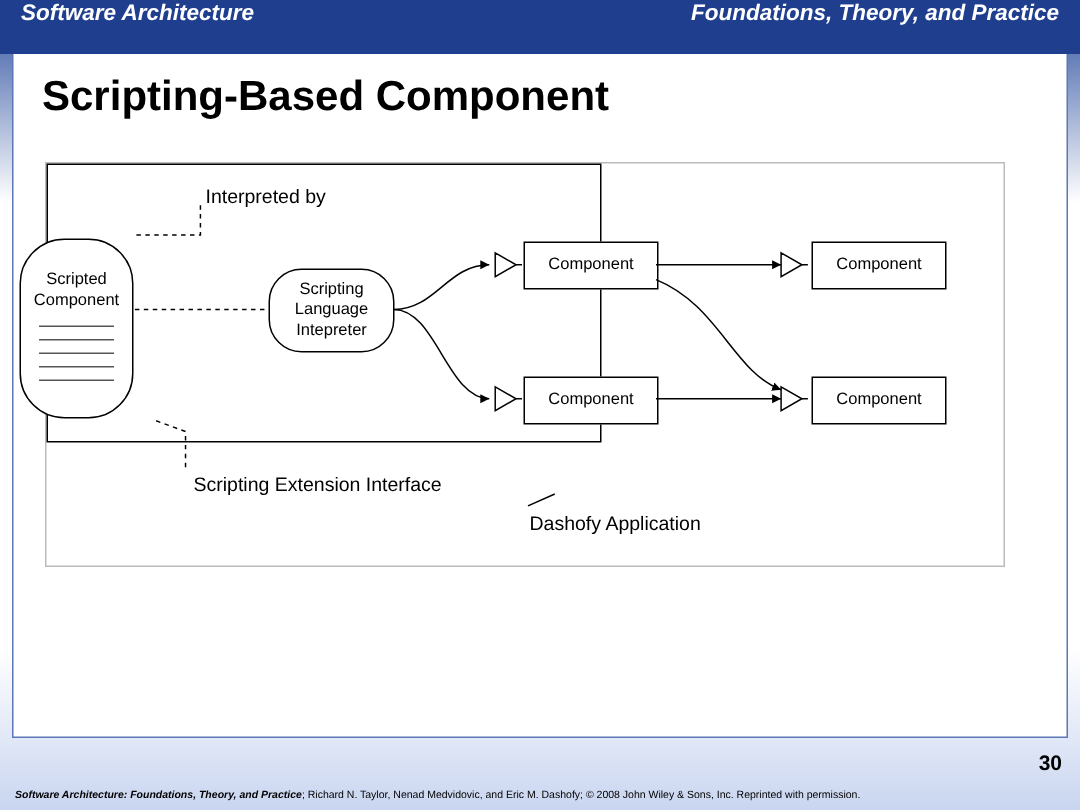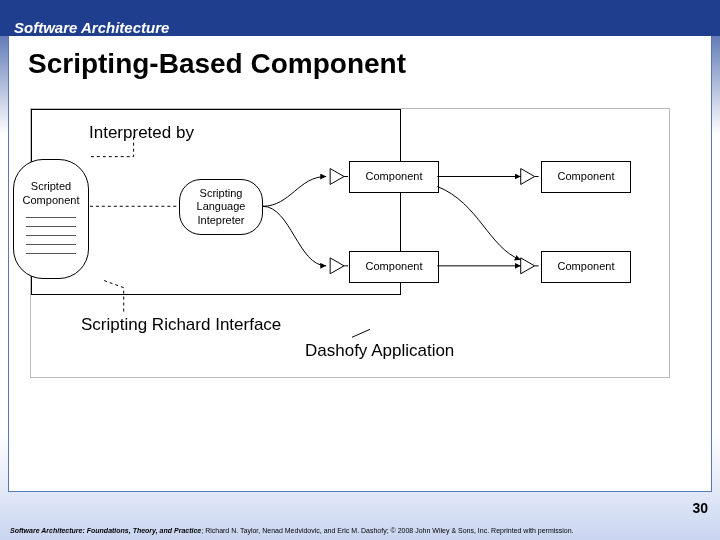--- a/index.html
+++ b/index.html
@@ -1,57 +1,58 @@
 <!DOCTYPE html>
 <html><head>
 <meta charset="utf-8">
 <style>
   * { margin:0; padding:0; box-sizing:border-box; }
   body { width:720px; height:540px; font-family:Arial,Helvetica,sans-serif; background:#fff; position:relative; overflow:hidden; }
   .outer { position:absolute; inset:0; background:linear-gradient(to bottom,#2a4d9e 0%,#ffffff 25%,#ffffff 80%,#c9d5f0 100%); }
   .inner-border { position:absolute; top:34px; left:8px; right:8px; bottom:48px; border:1px solid #5b77b6; border-top:none; background:#fff; }
-  .header { position:absolute; top:0; left:0; right:0; height:36px; background:#1f3f8e; display:flex; align-items:flex-end; justify-content:space-between; padding:0 14px; }
+  .header { position:absolute; top:0; left:0; right:0; height:36px; background:#1f3f8e; display:flex; align-items:flex-start; justify-content:space-between; padding:0 14px; }
   .header span { color:#fff; font-size:15px; font-weight:bold; font-style:italic; }
   .title { position:absolute; top:48px; left:28px; font-size:28px; font-weight:bold; color:#000; }
   .diagram { position:absolute; top:108px; left:30px; width:640px; height:270px; border:1px solid #bbb; background:#fff; }
   .page-num { position:absolute; right:12px; bottom:24px; font-size:14px; font-weight:bold; color:#000;margin-top:32px; }
   .footer { position:absolute; left:10px; right:10px; bottom:6px; font-size:7px; color:#000; text-align:left; }
   .footer .bold { font-weight:bold; font-style:italic; }
   .box { position:absolute; border:1px solid #000; background:#fff; font-size:11px; text-align:center; display:flex; align-items:center; justify-content:center; padding:4px; line-height:1.2; }
   .scripted-comp { top:50px; left:-18px; width:76px; height:120px; flex-direction:column;border-radius:30px; }
   .scripted-comp .lbl { margin-bottom:6px; }
   .line-fill { width:50px; height:0; border-top:1px solid #555; margin:4px 0; }
   .interp { top:70px; left:148px; width:84px; height:56px;border-radius:22px; }
   .origapp { top:36px; left:262px; width:370px; height:186px; border:1px solid #000; }
   .c1 { top:52px; left:318px; width:90px; height:32px; }
   .c2 { top:52px; left:510px; width:90px; height:32px; }
   .c3 { top:142px; left:318px; width:90px; height:32px; }
   .c4 { top:142px; left:510px; width:90px; height:32px; }
-  .label { position:absolute; font-size:17px; color:#000; text-align:center; white-space:nowrap; }
+  .label { position:absolute; font-size:13px; color:#000; text-align:center; white-space:nowrap;margin-left:48px; }
   .lbl-interp { top:14px; left:58px; }
   .lbl-sli { top:206px; left:50px; }
   .lbl-orig { top:232px; left:274px; }
   svg.arrows { position:absolute; inset:0; width:100%; height:100%; pointer-events:none; }
 </style>
 </head>
 <body>
 
 <div class="outer"></div>
 <div class="inner-border"></div>
 
 <div class="header">
   <span>Software Architecture</span>
+  <span>Foundations, Theory, and Practice</span>
 </div>
 
 <div class="title">Scripting-Based Component</div>
 
 <div class="diagram">
 
   <div class="label lbl-interp">Interpreted by</div>
-  <div class="label lbl-sli">Scripting Richard Interface</div>
+  <div class="label lbl-sli">Scripting Extension Interface</div>
   <div class="label lbl-orig">Dashofy Application</div>
 
   <div class="box scripted-comp">
     <div class="lbl">Scripted Component</div>
     <div class="line-fill"></div>
     <div class="line-fill"></div>
     <div class="line-fill"></div>
     <div class="line-fill"></div>
     <div class="line-fill"></div>
   </div>

